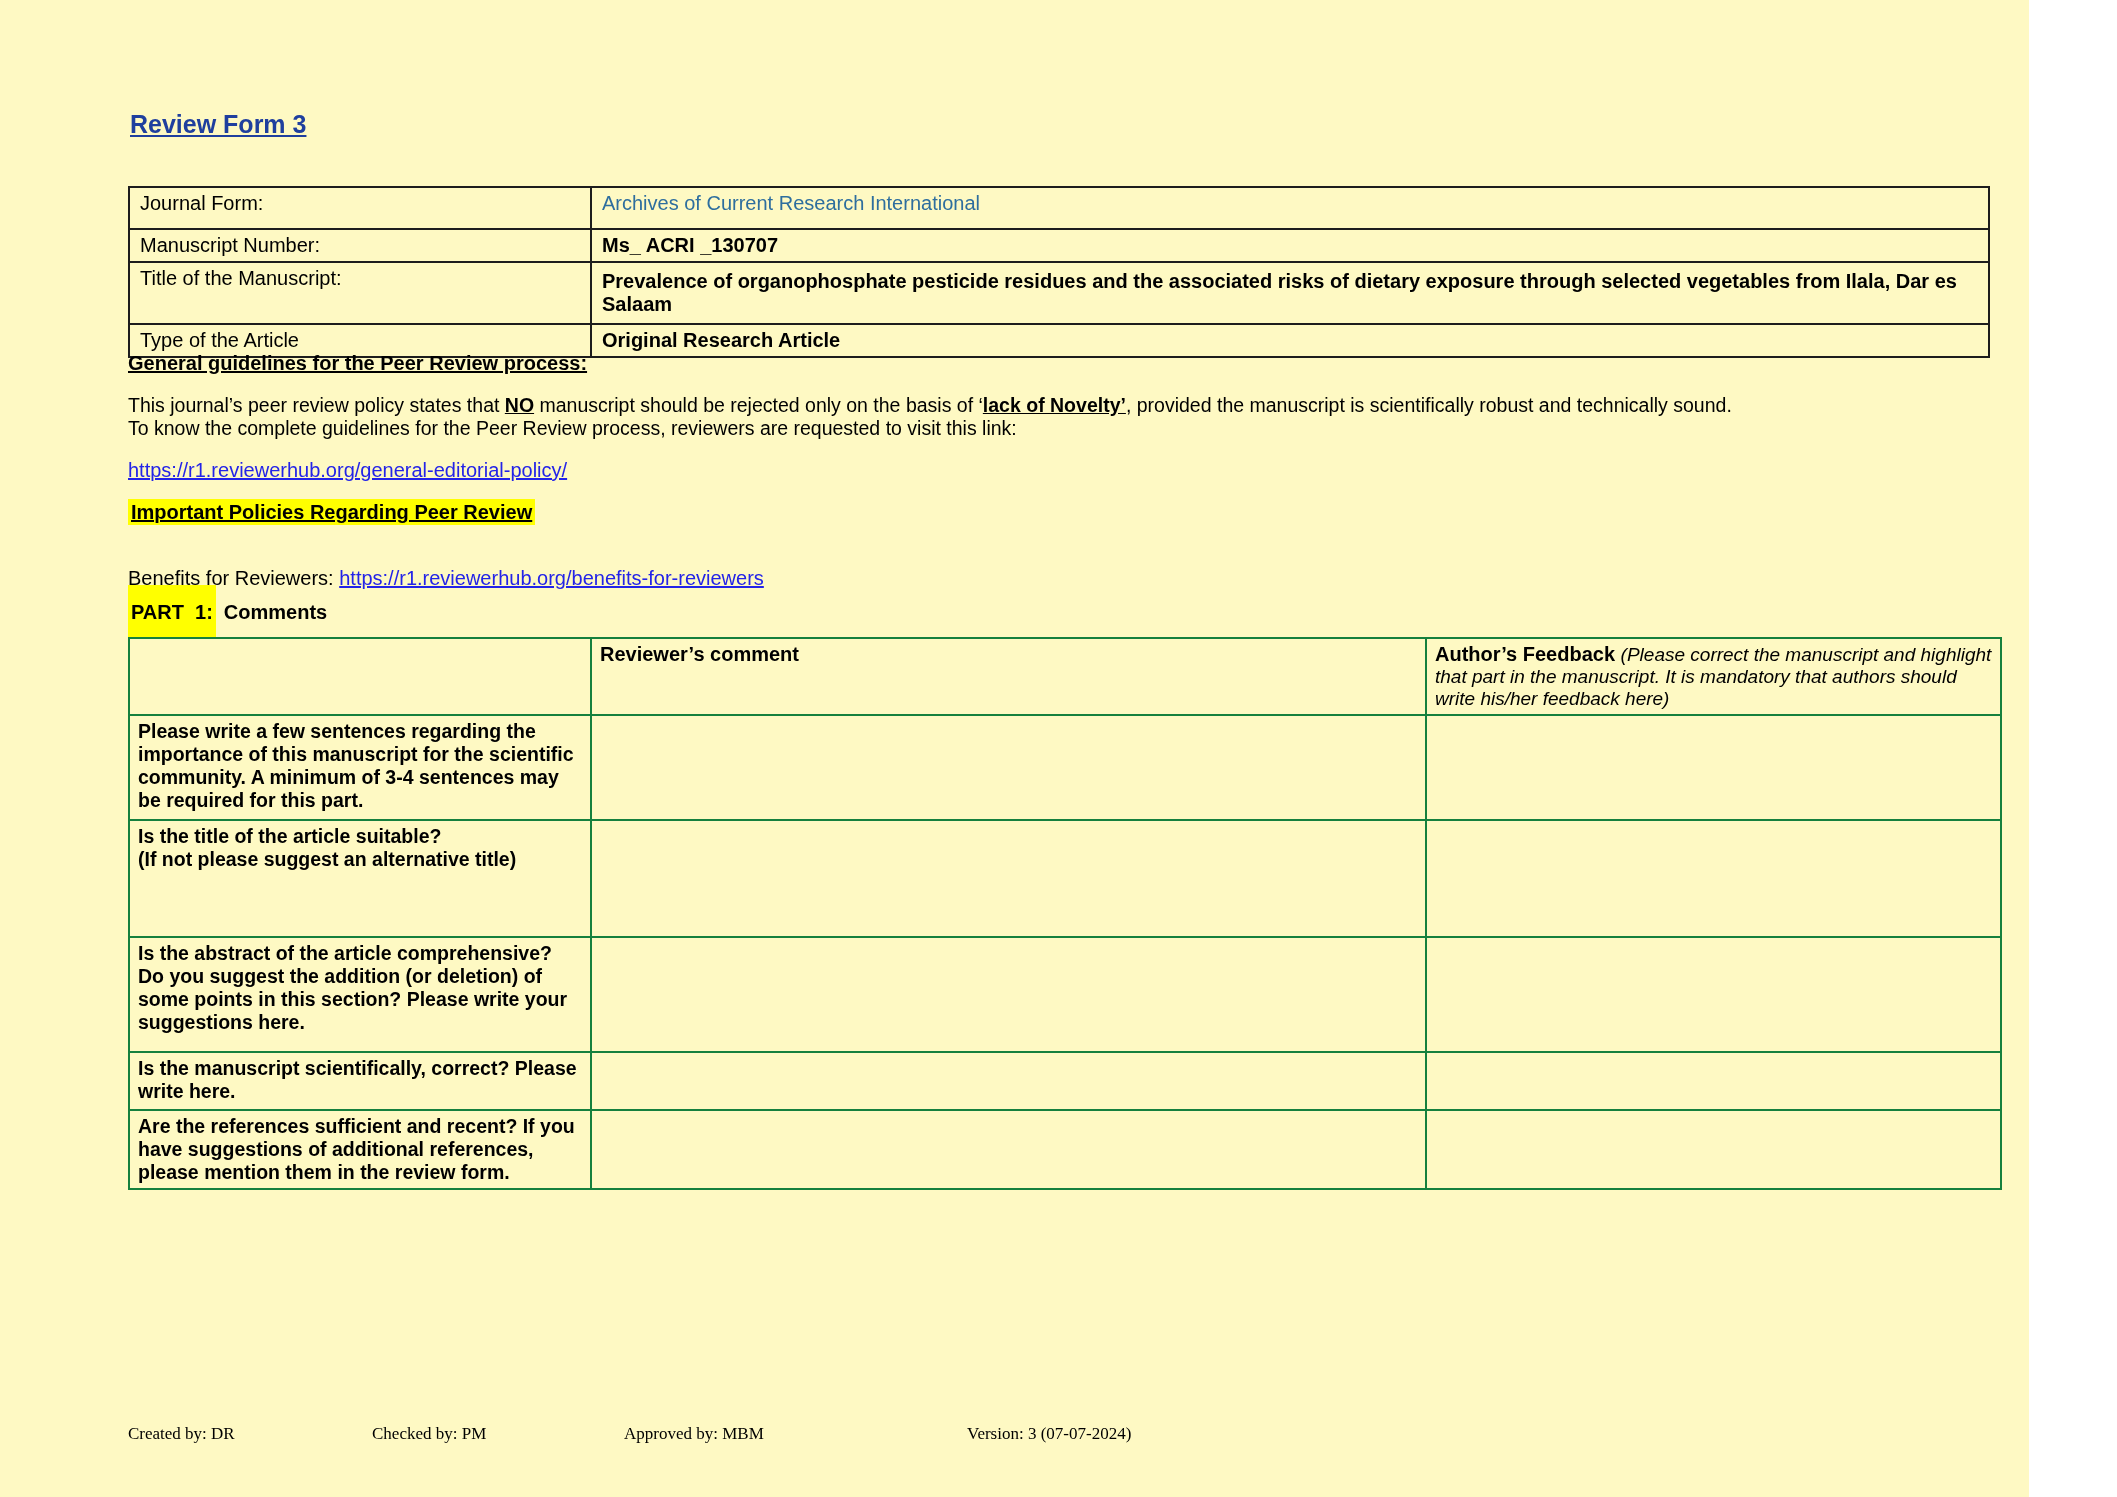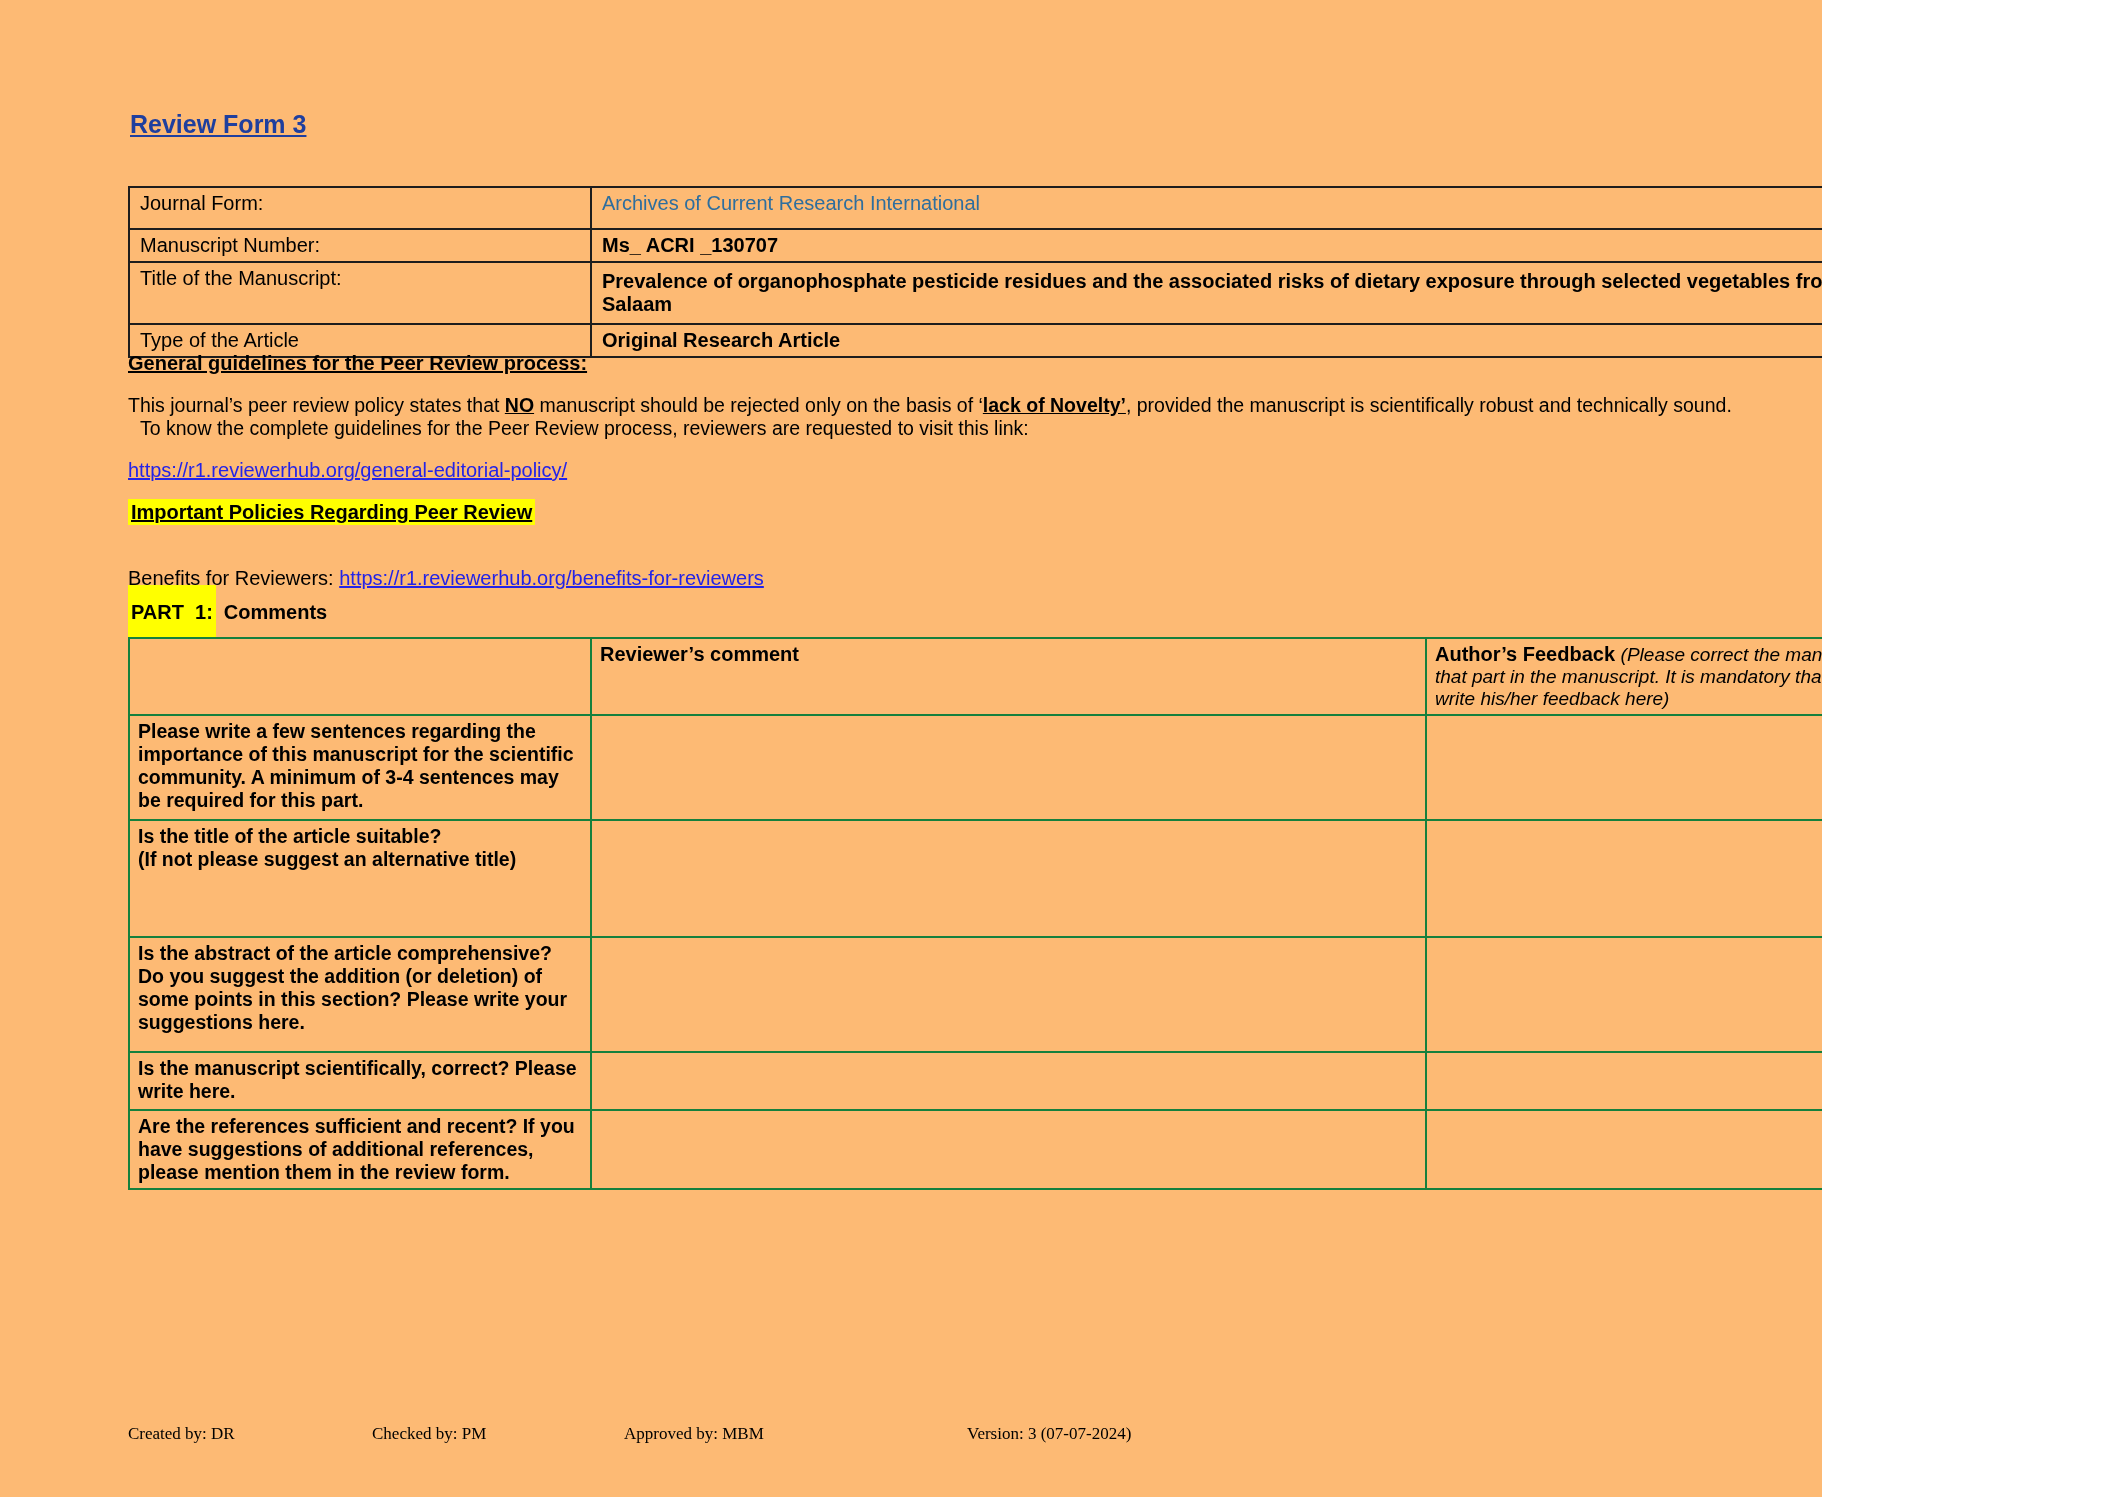--- a/index.html
+++ b/index.html
@@ -1,21 +1,21 @@
 <!DOCTYPE html>
 <html style="--title-blue: #1f3f9e; --journal-link: #2e6e9e; --url-link: #2323e8; --highlight: #ffff00;"><head>
 <meta charset="utf-8">
 <style>
   * { box-sizing: border-box; }
   html, body { margin: 0; padding: 0; }
   .page {
     position: relative;
-    width: 1822px;
+    width: 2029px;
     height: 1497px;
-    background: #fdba74;
+    background: #fef9c3;
     color: #000;
     font-family: "Liberation Sans", sans-serif;
     overflow: hidden;
   }
 
   
   .doc-title {
     position: absolute; left: 130px; top: 110px;
     font-size: 25px; font-weight: bold;
     color: var(--title-blue, #1f3f9e);
@@ -50,21 +50,21 @@
     color: var(--url-link, #2323e8);
     text-decoration: underline;
     cursor: pointer;
     white-space: nowrap;
   }
 
   
   .abs-line { position: absolute; left: 128px; font-size: 20px; white-space: nowrap; }
   .g-heading { top: 352px; font-weight: bold; text-decoration: underline; }
   .g-para1 { top: 394px; font-size: 19.5px; }
-  .g-para2 { top: 417px; font-size: 19.5px; margin-left: 12px; }
+  .g-para2 { top: 417px; font-size: 19.5px; }
   .g-link1 { top: 459px; }
   .seg-strong { font-weight: bold; text-decoration: underline; }
 
   .p-heading { top: 501px; }
   .p-heading .hl {
     background: var(--highlight, #ffff00);
     font-weight: bold; text-decoration: underline;
     padding: 2px 3px;
   }
   .p-line1 { top: 544px; }

